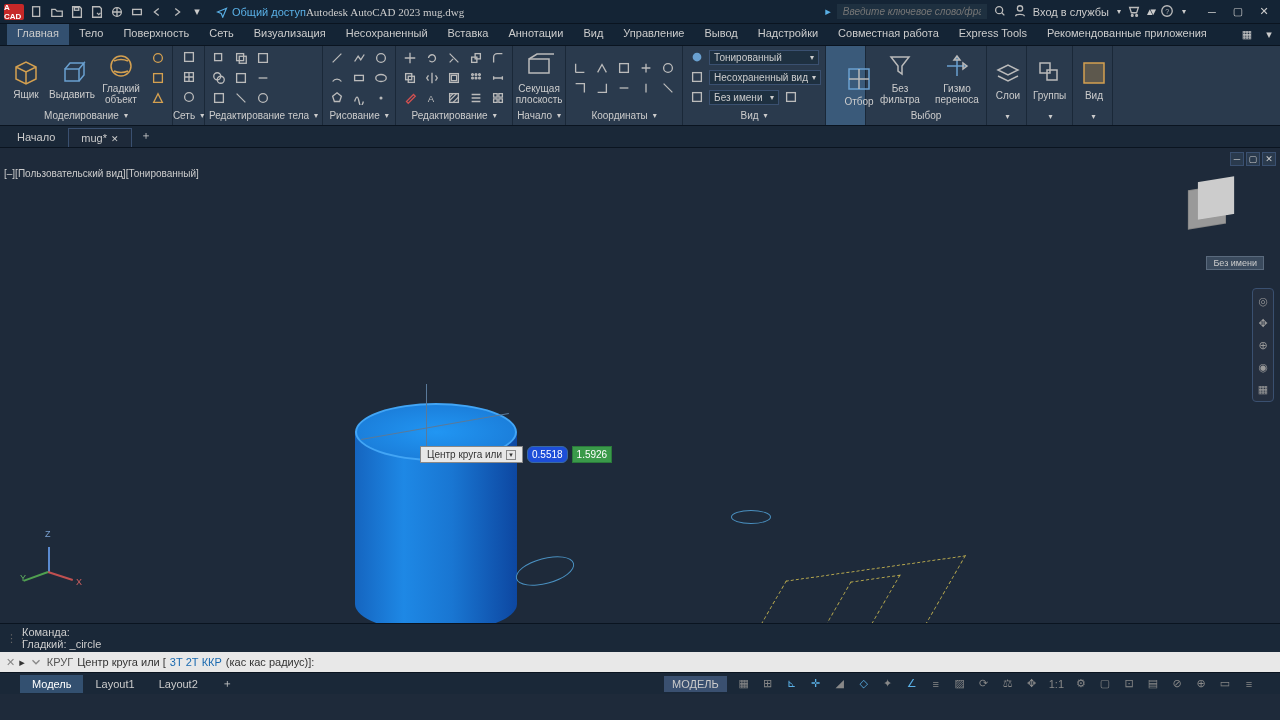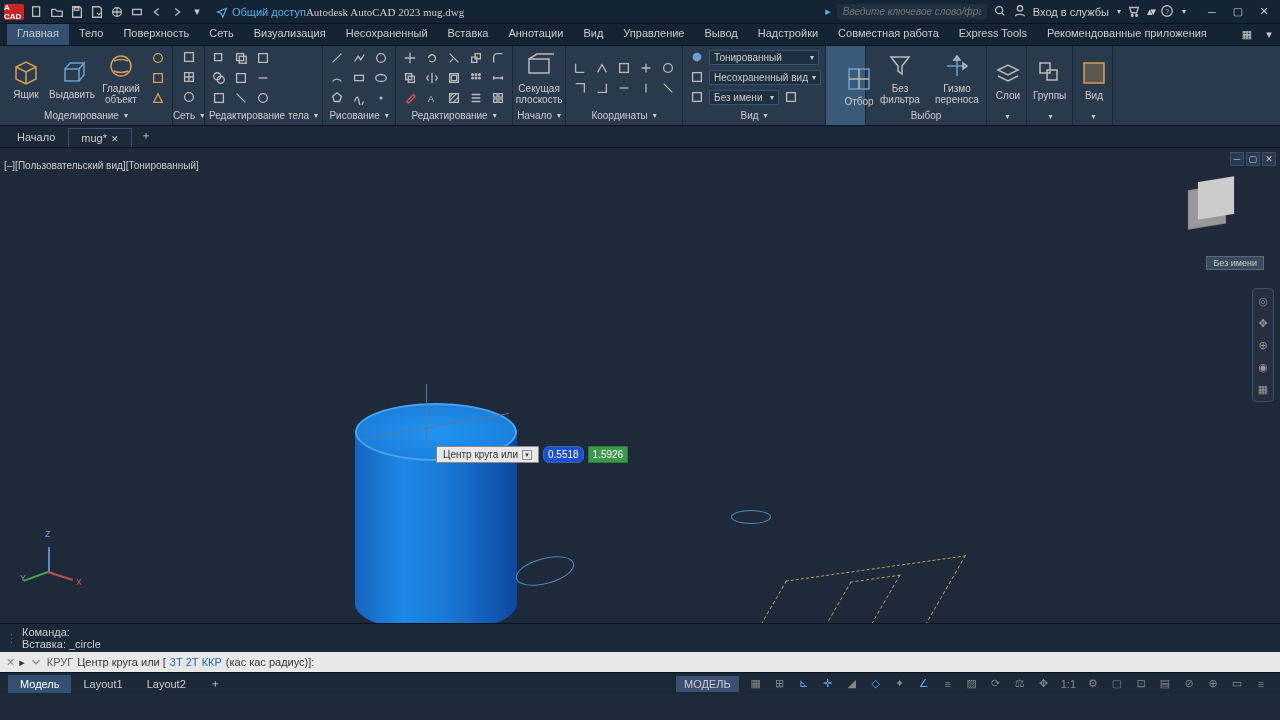--- a/index.html
+++ b/index.html
@@ -44,34 +44,34 @@
 
 
 .filetabs { height:22px; background:#1a2838; display:flex; align-items:flex-end; padding-left:4px; border-bottom:1px solid #0a1420; }
 .ftab { padding:3px 12px; color:#ccc; cursor:pointer; border:1px solid transparent; }
 .ftab.active { background:#1e2a3a; border:1px solid #3a5070; border-bottom:none; }
 .ftab .close { margin-left:4px; font-size:9px; }
 .ftab.plus { padding:3px 8px; }
 
 
 .viewport { height:475px; background:#1e2a3a; position:relative; overflow:hidden; }
-.vp-label { position:absolute; top:12px; left:4px; color:#ccc; font-size:10px; }
+.vp-label { position:absolute; top:20px; left:4px; color:#ccc; font-size:10px; }
 .vp-ctrl { position:absolute; top:4px; right:4px; display:flex; gap:2px; }
 .vp-ctrl div { width:14px; height:14px; background:#2a3a4d; border:1px solid #3a5070; cursor:pointer; display:flex; align-items:center; justify-content:center; font-size:9px; }
 
 
 .mug-top { position:absolute; left:355px; top:255px; width:162px; height:58px; background:radial-gradient(ellipse at center,#2196f3,#1976d2); border-radius:50%; border:2px solid #42a5f5; }
 .mug-body { position:absolute; left:355px; top:284px; width:162px; height:200px; background:linear-gradient(to right,#1565c0,#1e88e5 30%,#1976d2 60%,#0d47a1); border-radius:0 0 80px 80px / 0 0 28px 28px; }
 .mug-cross-v { position:absolute; left:426px; top:236px; width:1px; height:64px; background:#5a7a9a; }
 .mug-cross-h { position:absolute; left:360px; top:278px; width:150px; height:1px; background:#5a7a9a; transform:rotate(-10deg); }
 .handle-oval { position:absolute; left:515px; top:410px; width:60px; height:26px; border:1px solid #4a90c0; border-radius:50%; transform:rotate(-15deg); background:#1e2a3a; }
 .float-oval { position:absolute; left:731px; top:362px; width:40px; height:14px; border:1px solid #4a90c0; border-radius:50%; }
 
 
-.tooltip-wrap { position:absolute; left:436px; top:298px; display:flex; align-items:center; gap:4px; }
+.tooltip-wrap { position:absolute; left:420px; top:298px; display:flex; align-items:center; gap:4px; }
 .tooltip-box { background:#e8e8e8; color:#333; padding:2px 6px; border:1px solid #888; font-size:10px; display:flex; align-items:center; }
 .tooltip-dd { width:10px; height:10px; border:1px solid #888; margin-left:4px; font-size:7px; display:flex; align-items:center; justify-content:center; }
 .coord-input { background:#5a8ad0; color:#fff; padding:2px 4px; border:1px solid #3a6aa0; font-size:10px; }
 .coord-input.sel { background:#1d4ed8;border-radius:6px; }
 .coord-input.green { background:#3a9a4a; border-color:#2a7a3a; }
 
 
 .sketch { position:absolute; border:1px dashed #c0b050; }
 .sketch2 { left:760px; top:420px; width:180px; height:90px; transform:skew(-30deg,-8deg); }
 .sketch2 .inner { position:absolute; left:70px; top:10px; width:50px; height:70px; border:1px dashed #c0b050; }
@@ -90,21 +90,21 @@
 .ucs-y { position:absolute; left:28px; bottom:20px; width:26px; height:2px; background:#50a050; transform:rotate(160deg); transform-origin:left; }
 
 
 .cmdhist { background:#1a2838; color:#ccc; font-family:Consolas,monospace; font-size:11px; padding:2px 6px; border-top:1px solid #0a1420; }
 .cmdhist .handle { float:left; width:12px; height:24px; margin-right:4px; display:flex; align-items:center; color:#666; }
 .cmdline { background:#e8e8e8; color:#333; font-family:Consolas,monospace; font-size:11px; padding:3px 6px; display:flex; align-items:center; gap:4px; }
 .cmdline .opts span { color:#1a6ab0; }
 .cmd-icon { width:14px; height:14px; }
 
 
-.status { height:22px; background:#1a2838; display:flex; align-items:center; padding:0 8px; border-top:1px solid #0a1420; }
+.status { height:22px; background:#1a2838; display:flex; align-items:center; padding:0 20px; border-top:1px solid #0a1420; }
 .status .ltab { padding:3px 12px; cursor:pointer; }
 .status .ltab.active { background:#335070; color:#fff; }
 .status .right { margin-left:auto; display:flex; align-items:center; gap:2px; }
 .status .sbtn { width:22px; height:18px; display:flex; align-items:center; justify-content:center; cursor:pointer; color:#888; }
 .status .sbtn.active { color:#5ab0e6; }
 .status .model-badge { background:#3a5070; padding:2px 8px; margin-right:4px; }
 svg { stroke:#bbb; fill:none; stroke-width:1.5; }
 </style>
 </head>
 <body>
@@ -765,21 +765,21 @@
       <div class="ucs-y"></div>
     <div style="position:absolute;left:25px;top:-4px;color:#7aa0d0;font-size:9px">Z</div>
     <div style="position:absolute;left:56px;bottom:6px;color:#d06060;font-size:9px">X</div>
     <div style="position:absolute;left:0;bottom:10px;color:#60b060;font-size:9px">Y</div>
   </div>
 </div>
 
 <div class="cmdhist">
   <div class="handle">⋮⋮</div>
   <div>Команда:</div>
-  <div>Вставка: _circle</div>
+  <div>Гладкий: _circle</div>
 </div>
 <div class="cmdline">
   <span style="color:#888">✕</span>
   <span>▸</span>
   <svg class="cmd-icon" viewBox="0 0 16 16" style="stroke:#888">
       <path d="M4 6l4 4 4-4"></path>
     </svg>
   <span style="color:#555">КРУГ</span>
   <span>Центр круга или [</span>
   <span class="opts"><span>3Т</span> <span>2Т</span> <span>ККР</span></span>

